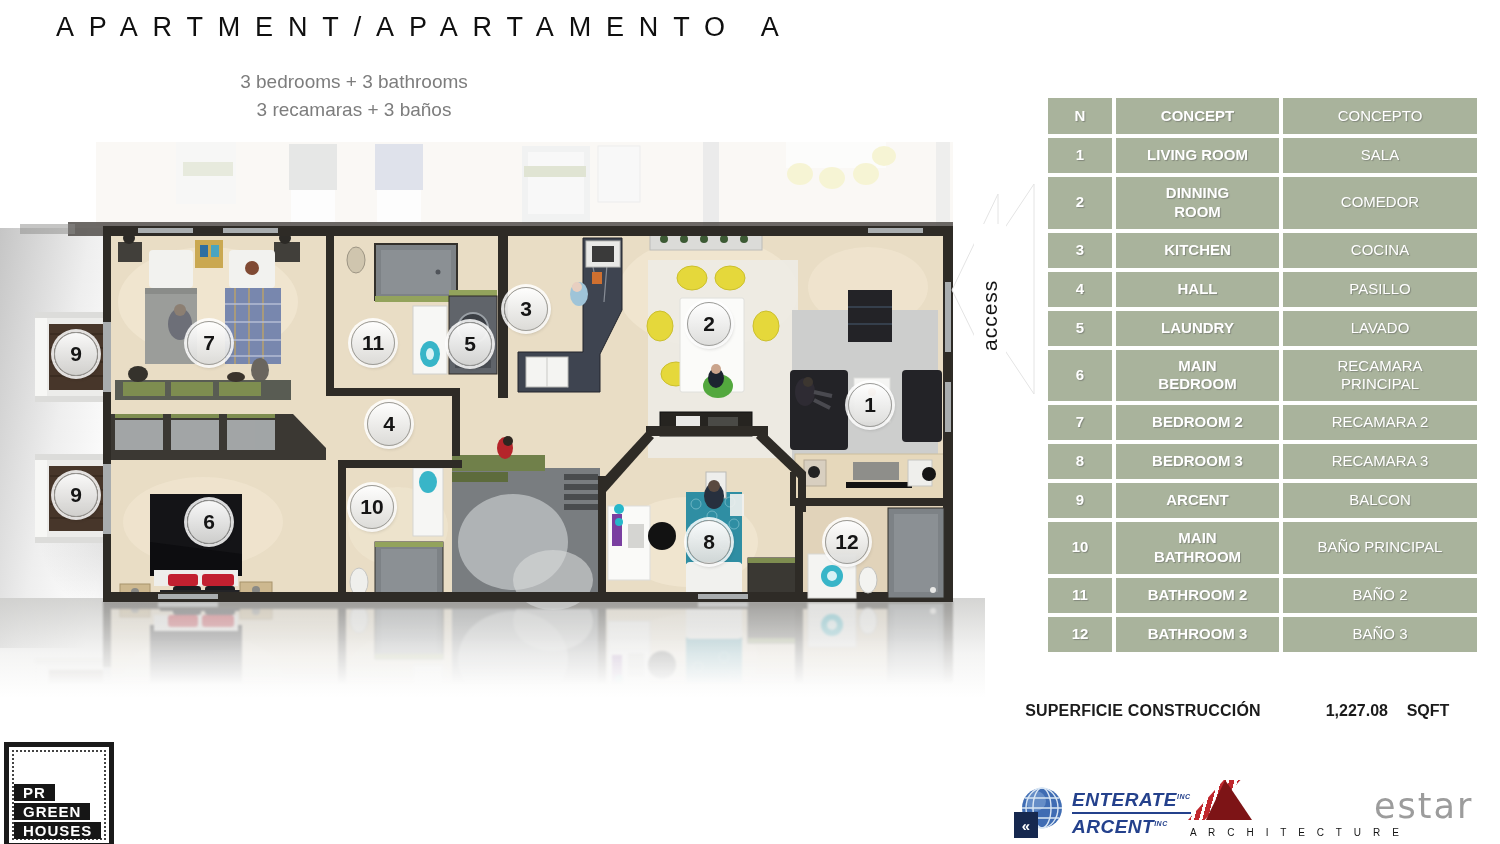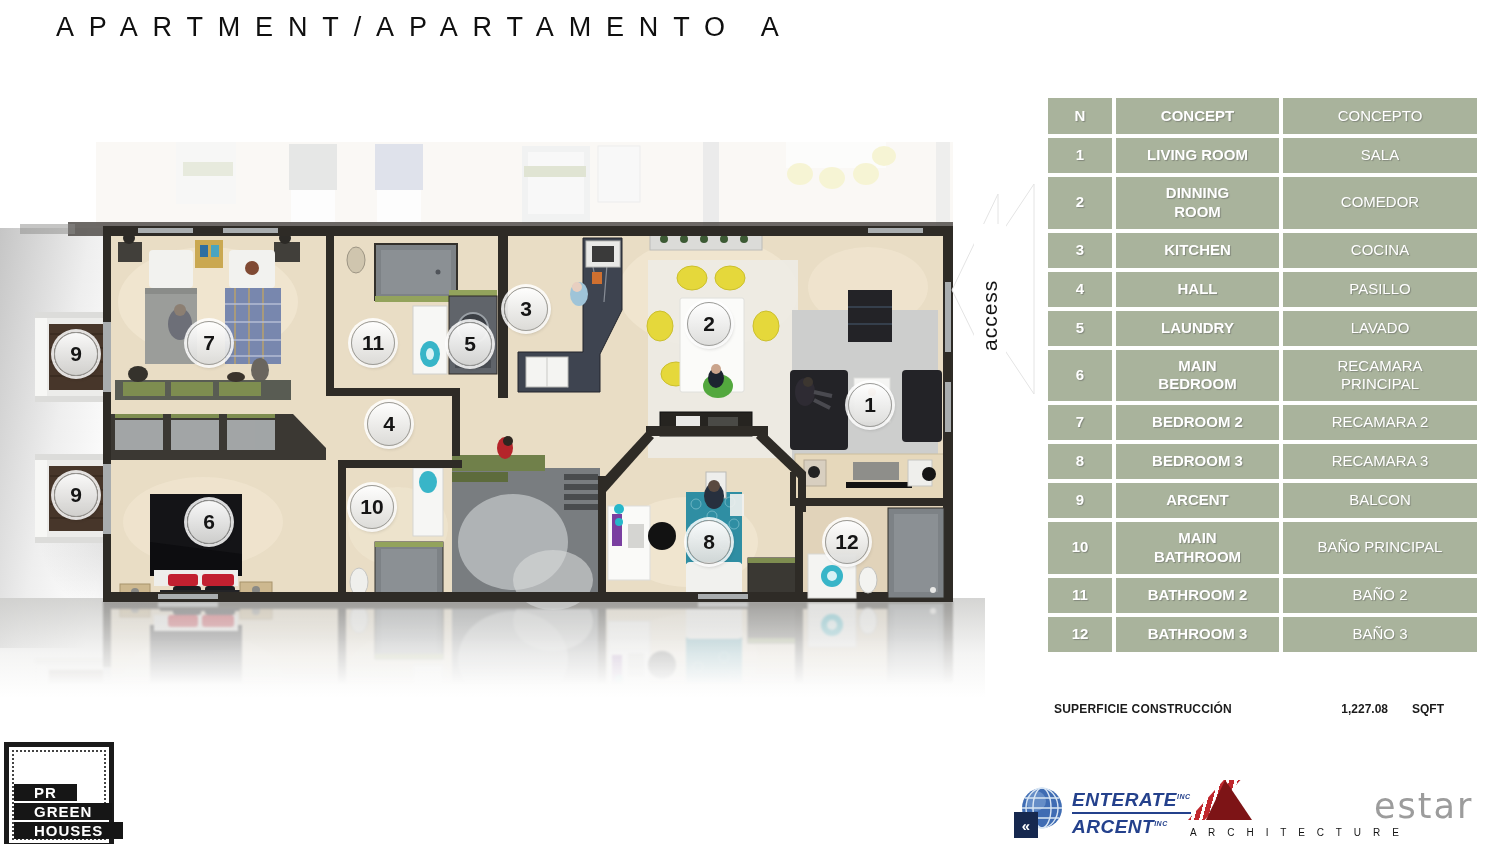--- a/index.html
+++ b/index.html
@@ -47,33 +47,33 @@
   .legend th,.legend td{background:var(--green,#a9b39c);color:#fff;text-align:center;
      vertical-align:middle;padding:7px 4px;font-size:15px;line-height:1.25;
      text-shadow:1px 1px 1px rgba(85,85,85,.45);white-space:pre-line;}
   .legend th{font-weight:bold;height:22px;}
   .legend td{height:21px;}
   .legend .c-n{width:56px;font-weight:bold;}
   .legend .c-en{width:155px;font-weight:bold;}
   .legend .c-es{width:186px;font-weight:normal;}
 
   
-  .surface{position:absolute;left:1018px;top:702px;width:460px;z-index:5;font-size:12px;
+  .surface{position:absolute;left:1018px;top:702px;width:460px;z-index:5;font-size:16px;
      font-weight:bold;color:#1b1b1b;}
   .surface-row{display:flex;align-items:baseline;margin-bottom:25px;}
   .surface-label{flex:0 0 250px;text-align:center;letter-spacing:.2px;}
   .surface-value{flex:0 0 120px;text-align:right;}
   .surface-unit{flex:0 0 80px;text-align:center;}
 
   
   .logo-pr{position:absolute;left:4px;top:742px;width:100px;height:96px;background:#fff;
      border:5px solid #1a1a1a;outline:2px dotted #444;outline-offset:-10px;z-index:5;}
   .logo-pr .pr-lines{position:absolute;left:5px;bottom:4px;}
   .logo-pr .pr-line{display:block;width:max-content;background:#161616;color:#fff;
-     font-weight:bold;font-size:15px;line-height:17px;padding:0 20px;margin-top:2px;letter-spacing:1px;}
+     font-weight:bold;font-size:15px;line-height:17px;padding:0 9px;margin-top:2px;letter-spacing:1px;}
 
   .logo-enterate{position:absolute;left:1012px;top:782px;height:60px;display:flex;
      align-items:center;z-index:5;}
   .globe-wrap{position:relative;width:58px;height:56px;}
   .navy-sq{position:absolute;left:2px;bottom:2px;width:24px;height:26px;background:#16284f;
      color:#fff;font-size:15px;font-weight:bold;display:flex;align-items:center;justify-content:center;}
   .globe-wrap svg{position:absolute;left:8px;top:2px;}
   .ent-text{font-style:italic;font-weight:bold;color:#24418c;font-size:19px;line-height:20px;
      letter-spacing:.5px;margin-left:2px;}
   .ent-text .l1{border-bottom:2px solid #24418c;padding-bottom:1px;}
@@ -93,20 +93,24 @@
 
   .logo-estar{position:absolute;left:1374px;top:786px;font-family:"DejaVu Sans",sans-serif;
      font-size:35px;color:#9c9c9c;letter-spacing:2px;z-index:5;}
 </style>
 </head>
 <body>
 
 <div class="page">
 
   <div class="title">APARTMENT/APARTAMENTO A</div>
+  <div class="subtitle">
+    <div>3 bedrooms + 3 bathrooms</div>
+    <div>3 recamaras + 3 baños</div>
+  </div>
 
   <div class="shadow-left"></div>
   <div class="shadow-blob"></div>
   <div class="refl-bg"></div>
 
   <svg id="plan-svg" width="955" height="550" viewBox="0 0 955 550">
 
     <g opacity="0.55">
       <rect x="88" y="0" width="857" height="84" fill="#f0ebe0"></rect>
       <rect x="168" y="0" width="60" height="62" fill="#e7e7e3"></rect>

